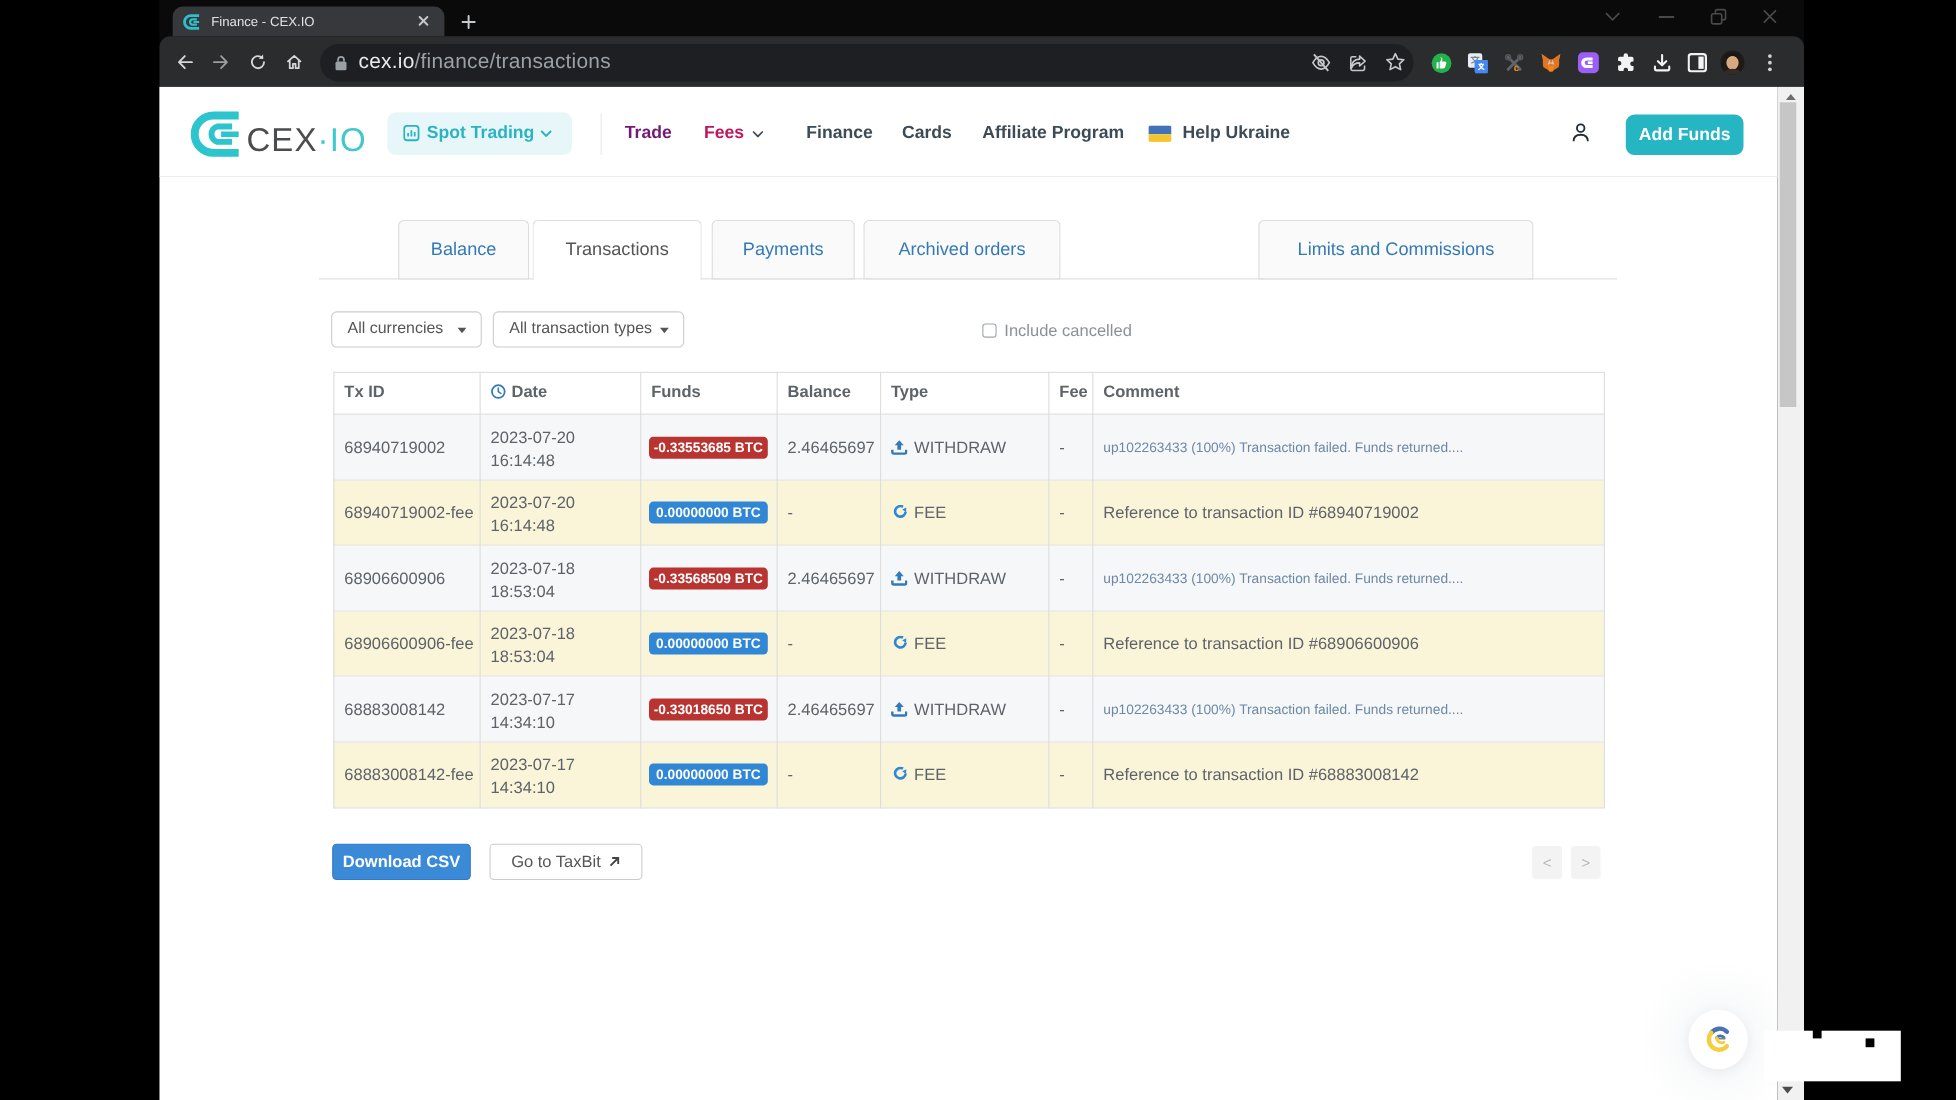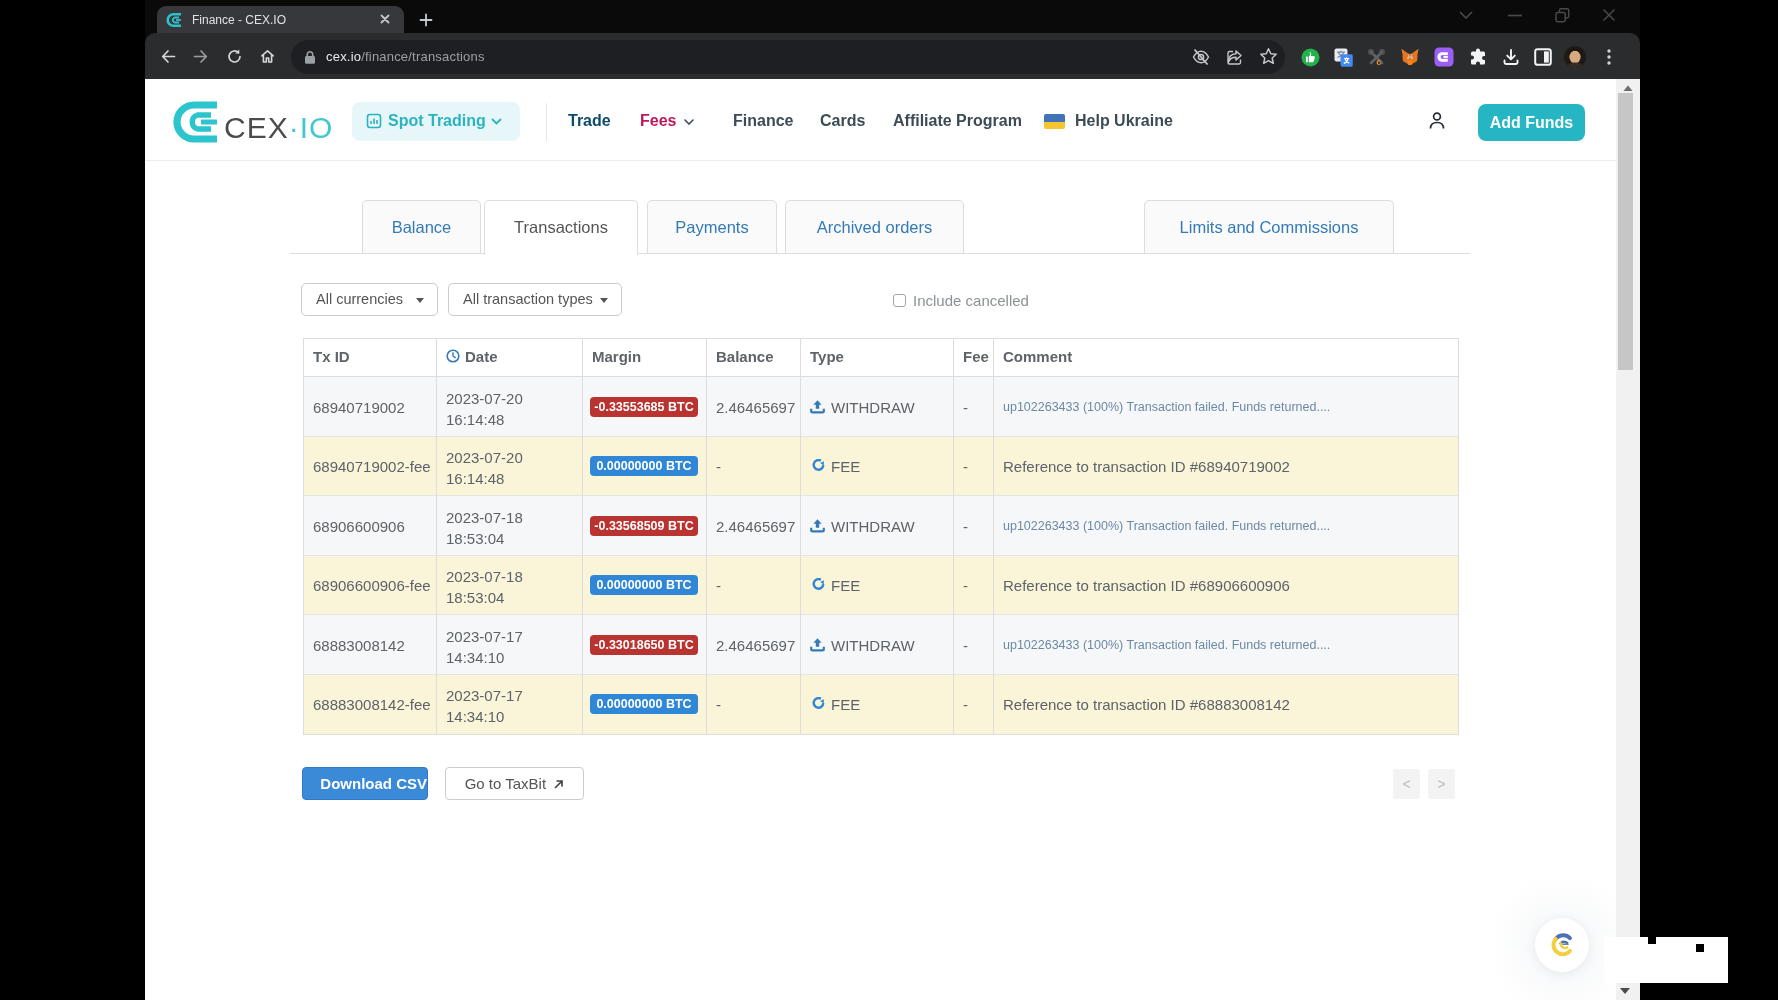--- a/index.html
+++ b/index.html
@@ -104,21 +104,21 @@
       </svg>
   </div>
 
   <div class="abs" style="left:291px; top:40px; width:994px; height:34px; background:#1e1f22; border-radius:17px;"></div>
   <div class="abs" style="left:304px; top:50px; width:12px; height:15px;">
     <svg width="12" height="15" viewBox="0 0 12 15">
         <rect x="1" y="6" width="10" height="7.8" rx="1.4" fill="#9aa0a6"></rect>
         <path d="M3.3 6 V4.4 a2.7 2.7 0 0 1 5.4 0 V6" fill="none" stroke="#9aa0a6" stroke-width="1.6"></path>
       </svg>
   </div>
-  <div class="abs" style="left:326px; top:48px; font-size:13px; line-height:18px; color:#9aa0a6; letter-spacing:0.2px;"><span style="color:#e8eaed;">cex.io</span>/finance/transactions</div>
+  <div class="abs" style="left:326px; top:48px; font-size:19px; line-height:18px; color:#9aa0a6; letter-spacing:0.2px;"><span style="color:#e8eaed;">cex.io</span>/finance/transactions</div>
 
   <div class="abs" style="left:1191px; top:47px; width:20px; height:20px;">
     <svg width="20" height="20" viewBox="0 0 20 20" fill="none" stroke="#c4c7ca" stroke-width="1.5">
       <path d="M2.5 10 C5 5.5 8 4.2 10 4.2 C12 4.2 15 5.5 17.5 10 C15 14.5 12 15.8 10 15.8 C8 15.8 5 14.5 2.5 10 Z"></path>
       <circle cx="10" cy="10" r="2.6"></circle>
       <path d="M3.5 2.5 L16.5 17.5" stroke-width="1.8"></path>
     </svg>
   </div>
   <div class="abs" style="left:1225px; top:47px; width:20px; height:20px;">
     <svg width="20" height="20" viewBox="0 0 20 20" fill="none" stroke="#c4c7ca" stroke-width="1.5" stroke-linejoin="round">
@@ -242,21 +242,21 @@
     </div>
     <div class="abs" style="left:243px; top:33px; font-size:16px; font-weight:bold; color:#2bb3c0;">Spot Trading</div>
     <div class="abs" style="left:346px; top:39px; width:11px; height:7px;">
       <svg width="11" height="7" viewBox="0 0 11 7">
           <path d="M1.5 1.5 L5.5 5.5 L9.5 1.5" fill="none" stroke="#2bb3c0" stroke-width="1.8" stroke-linecap="round"></path>
         </svg>
     </div>
 
     <div class="abs" style="left:401px; top:24px; width:1px; height:38px; background:#e7e9eb;"></div>
 
-    <div class="abs" style="left:423px; top:33px; font-size:16px; font-weight:bold; color:#0c4a6e;">Trade</div>
+    <div class="abs" style="left:423px; top:33px; font-size:16px; font-weight:bold; color:#701a75;">Trade</div>
     <div class="abs" style="left:495px; top:33px; font-size:16px; font-weight:bold; color:#be185d;">Fees</div>
     <div class="abs" style="left:539px; top:40px; width:10px; height:6px;">
       <svg width="10" height="6" viewBox="0 0 10 6">
           <path d="M1 1 L5 5 L9 1" fill="none" stroke="#3c4b55" stroke-width="1.6" stroke-linecap="round"></path>
         </svg>
     </div>
     <div class="abs" style="left:588px; top:33px; font-size:16px; font-weight:bold; color:#3c4b55;">Finance</div>
     <div class="abs" style="left:675px; top:33px; font-size:16px; font-weight:bold; color:#3c4b55;">Cards</div>
     <div class="abs" style="left:748px; top:33px; font-size:16px; font-weight:bold; color:#3c4b55;">Affiliate Program</div>
     <div class="abs" style="left:899px; top:35px; width:21px; height:15px; border-radius:2px; overflow:hidden;">
@@ -287,21 +287,21 @@
     <div class="abs" style="left:768px; top:213px; font-size:15px; color:#8b9196;">Include cancelled</div>
 
     <div class="abs" id="tbl" style="left:158px; top:259px; width:1155px; height:396px;"></div>
 
     <div class="c" style="left:168px; top:269px; font-weight:bold;">Tx ID</div>
     <svg class="abs" style="left:301px; top:270px;" width="14" height="14" viewBox="0 0 14 14">
         <circle cx="7" cy="7" r="5.8" fill="none" stroke="#337ab7" stroke-width="1.6"></circle>
         <path d="M7 3.8 V7 L9.3 8.6" fill="none" stroke="#337ab7" stroke-width="1.4" stroke-linecap="round"></path>
       </svg>
     <div class="c" style="left:320px; top:269px; font-weight:bold;">Date</div>
-    <div class="c" style="left:447px; top:269px; font-weight:bold;">Margin</div>
+    <div class="c" style="left:447px; top:269px; font-weight:bold;">Funds</div>
     <div class="c" style="left:571px; top:269px; font-weight:bold;">Balance</div>
     <div class="c" style="left:665px; top:269px; font-weight:bold;">Type</div>
     <div class="c" style="left:818px; top:269px; font-weight:bold;">Fee</div>
     <div class="c" style="left:858px; top:269px; font-weight:bold;">Comment</div>
 
     <div class="trow r-gray" style="top:298px; height:60px;"></div>
     <div class="trow r-yel" style="top:358px; height:59px;"></div>
     <div class="trow r-gray" style="top:417px; height:60px;"></div>
     <div class="trow r-yel" style="top:477px; height:59px;"></div>
     <div class="trow r-gray" style="top:536px; height:60px;"></div>
@@ -389,21 +389,21 @@
     <div class="abs" style="left:158px; top:655px; width:1155px; height:1px; background:#ddd;"></div>
     <div class="vline" style="left:158px; top:259px; height:397px;"></div>
     <div class="vline" style="left:291px; top:259px; height:397px;"></div>
     <div class="vline" style="left:437px; top:259px; height:397px;"></div>
     <div class="vline" style="left:561px; top:259px; height:397px;"></div>
     <div class="vline" style="left:655px; top:259px; height:397px;"></div>
     <div class="vline" style="left:808px; top:259px; height:397px;"></div>
     <div class="vline" style="left:848px; top:259px; height:397px;"></div>
     <div class="vline" style="left:1313px; top:259px; height:397px;"></div>
 
-    <div class="abs" style="left:157px; top:688px; width:126px; height:33px; background:#3b8ad8; border:1px solid #3079c4; border-radius:4px; color:#fff; font-weight:bold; font-size:15px; text-align:right; line-height:31px;">Download CSV</div>
+    <div class="abs" style="left:157px; top:688px; width:126px; height:33px; background:#3b8ad8; border:1px solid #3079c4; border-radius:4px; color:#fff; font-weight:bold; font-size:15px; text-align:center; line-height:31px;">Download CSV</div>
     <div class="abs" style="left:300px; top:688px; width:139px; height:33px; background:#fff; border:1px solid #ccc; border-radius:4px; color:#555; font-size:15px; text-align:center; line-height:31px;">Go to TaxBit <svg class="inl" width="11" height="11" viewBox="0 0 11 11" style="margin-left:3px;">
           <path d="M2 9 L9 2 M3.5 2 H9 V7.5" fill="none" stroke="#444" stroke-width="1.7"></path>
         </svg></div>
     <div class="abs" style="left:1248px; top:690px; width:27px; height:30px; background:#f3f3f3; border-radius:3px; color:#b9b9b9; font-size:14px; text-align:center; line-height:30px;">&lt;</div>
     <div class="abs" style="left:1283px; top:690px; width:27px; height:30px; background:#f3f3f3; border-radius:3px; color:#b9b9b9; font-size:14px; text-align:center; line-height:30px;">&gt;</div>
 
     <div class="abs" style="left:1340px; top:790px; width:155px; height:155px; background:radial-gradient(circle, rgba(235,238,241,0.55) 0%, rgba(242,244,246,0.28) 45%, rgba(255,255,255,0) 68%); border-radius:50%;"></div>
     <div class="abs" style="left:1390px; top:839px; width:54px; height:54px; background:#fff; border-radius:50%; box-shadow:0 2px 12px rgba(0,0,0,0.07);"></div>
     <div class="abs" style="left:1405px; top:853px; width:25px; height:25px; opacity:.92;">
       <svg width="25" height="25" viewBox="0 0 27 27">

